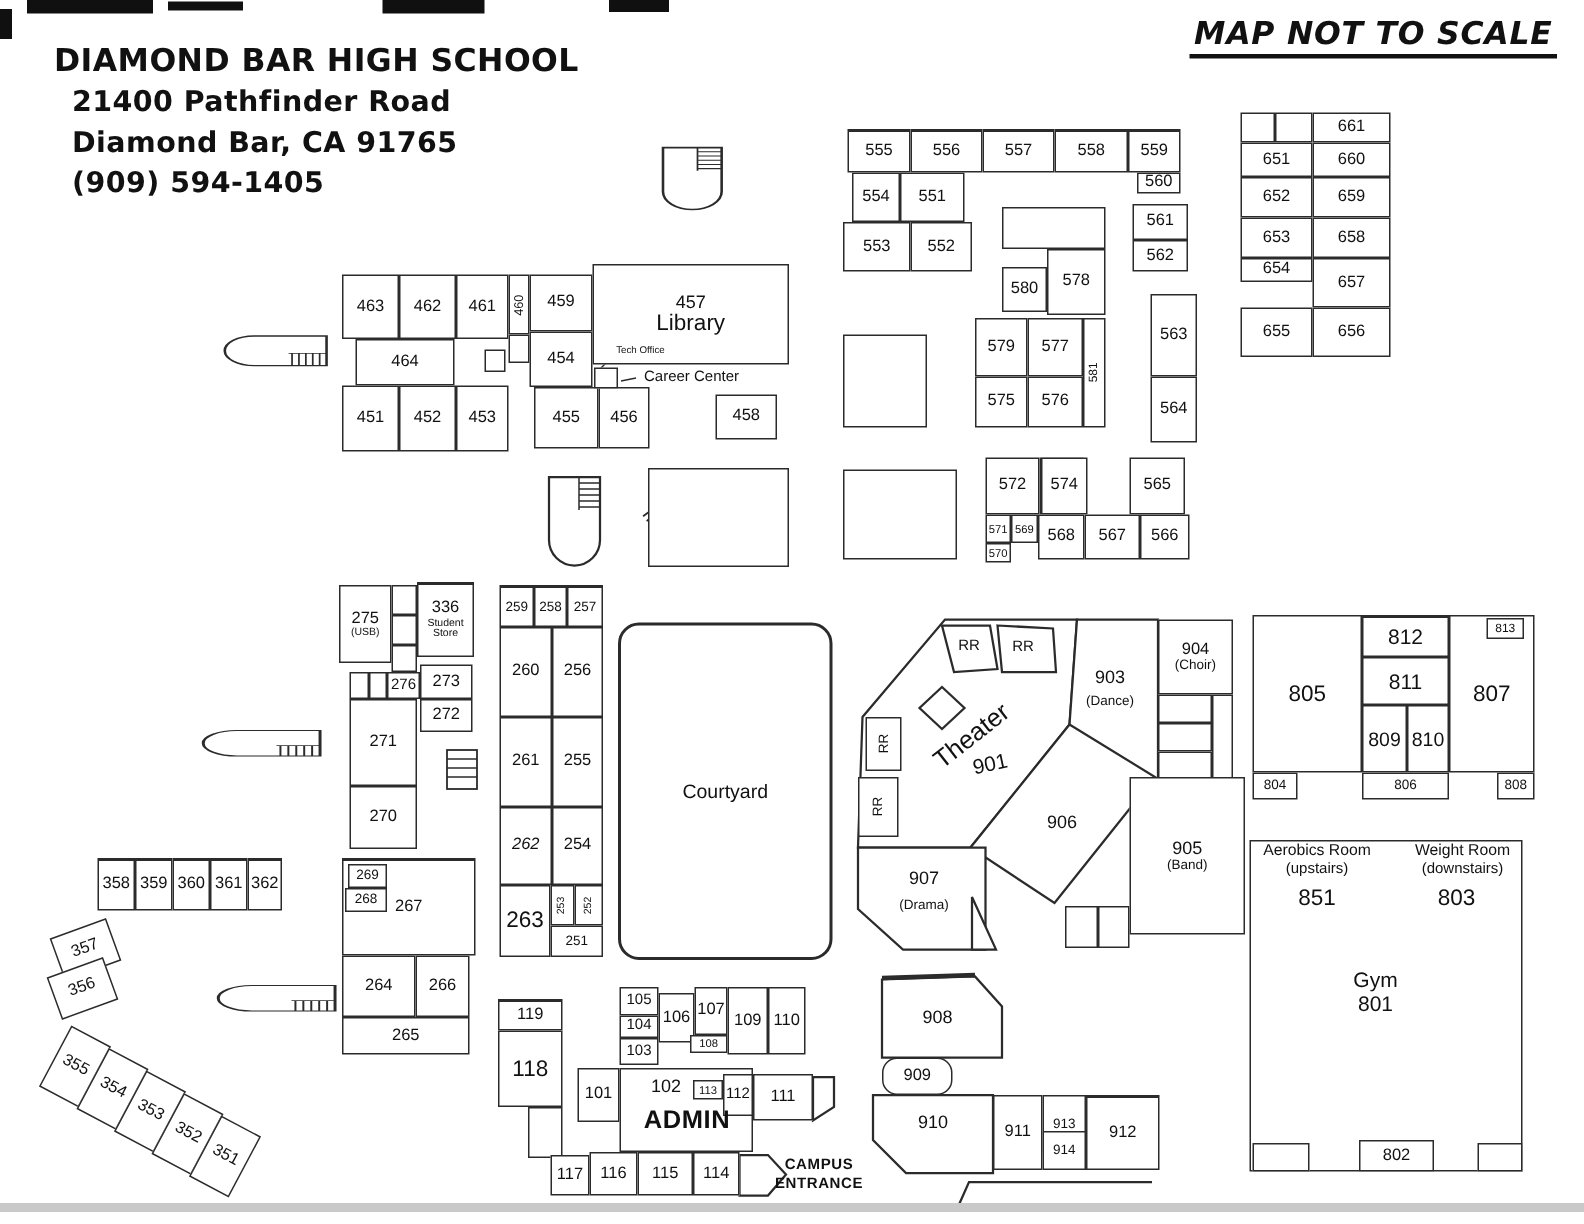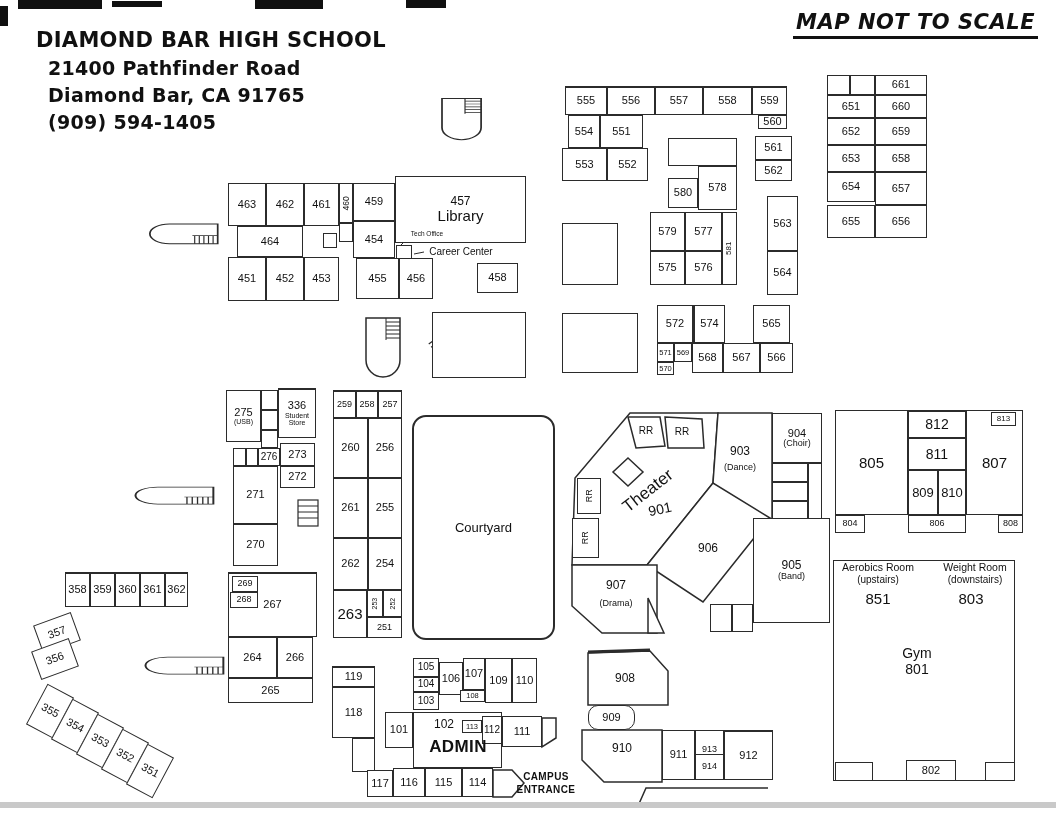--- a/index.html
+++ b/index.html
@@ -271,21 +271,21 @@
       </div>
       <div class="room" style="left: 875px; top: 118px; width: 52px; height: 27px;">
         <span class="lbl" style="font-size: 11px;">659</span>
       </div>
       <div class="room" style="left: 827px; top: 145px; width: 48px; height: 27px;">
         <span class="lbl" style="font-size: 11px;">653</span>
       </div>
       <div class="room" style="left: 875px; top: 145px; width: 52px; height: 27px;">
         <span class="lbl" style="font-size: 11px;">658</span>
       </div>
-      <div class="room" style="left: 827px; top: 172px; width: 48px; height: 30px;">
+      <div class="room" style="left: 827px; top: 172px; width: 48px; height: 16px;">
         <span class="lbl" style="font-size: 11px;">654</span>
       </div>
       <div class="room" style="left: 875px; top: 172px; width: 52px; height: 33px;">
         <span class="lbl" style="font-size: 11px;">657</span>
       </div>
       <div class="room" style="left: 827px; top: 205px; width: 48px; height: 33px;">
         <span class="lbl" style="font-size: 11px;">655</span>
       </div>
       <div class="room" style="left: 875px; top: 205px; width: 52px; height: 33px;">
         <span class="lbl" style="font-size: 11px;">656</span>
@@ -387,21 +387,21 @@
       <div class="room" style="left: 368px; top: 418px; width: 34px; height: 60px;">
         <span class="lbl" style="font-size: 11px;">256</span>
       </div>
       <div class="room" style="left: 333px; top: 478px; width: 35px; height: 60px;">
         <span class="lbl" style="font-size: 11px;">261</span>
       </div>
       <div class="room" style="left: 368px; top: 478px; width: 34px; height: 60px;">
         <span class="lbl" style="font-size: 11px;">255</span>
       </div>
       <div class="room" style="left: 333px; top: 538px; width: 35px; height: 52px;">
-        <span class="lbl" style="font-size: 11px;">262</span>
+        <span class="lbl" style="font-size: 11px; font-style: italic;">262</span>
       </div>
       <div class="room" style="left: 368px; top: 538px; width: 34px; height: 52px;">
         <span class="lbl" style="font-size: 11px;">254</span>
       </div>
       <div class="room" style="left: 333px; top: 590px; width: 34px; height: 48px;">
         <span class="lbl" style="font-size: 15px;">263</span>
       </div>
       <div class="room" style="left: 367px; top: 590px; width: 16px; height: 27px;">
         <span class="lbl" style="font-size: 7px; transform: rotate(-90deg);">253</span>
       </div>
@@ -540,21 +540,21 @@
       </div>
       <div class="room" style="left: 835px; top: 762px; width: 38px; height: 19px;"></div>
       <div class="room" style="left: 906px; top: 760px; width: 50px; height: 21px;">
         <span class="lbl" style="font-size: 11px;">802</span>
       </div>
       <div class="room" style="left: 985px; top: 762px; width: 30px; height: 19px;"></div>
       <div class="room" style="left: 332px; top: 666px; width: 43px; height: 21px; border-top-width: 2.5px;">
         <span class="lbl" style="font-size: 11px;">119</span>
       </div>
       <div class="room" style="left: 332px; top: 687px; width: 43px; height: 51px;">
-        <span class="lbl" style="font-size: 11px;">118</span>
+        <span class="lbl" style="font-size: 15px;">118</span>
       </div>
       <div class="room" style="left: 352px; top: 738px; width: 23px; height: 34px;"></div>
       <div class="room" style="left: 413px; top: 658px; width: 26px; height: 19px;">
         <span class="lbl" style="font-size: 10px;">105</span>
       </div>
       <div class="room" style="left: 413px; top: 677px; width: 26px; height: 15px;">
         <span class="lbl" style="font-size: 10px;">104</span>
       </div>
       <div class="room" style="left: 413px; top: 692px; width: 26px; height: 18px;">
         <span class="lbl" style="font-size: 10px;">103</span>

